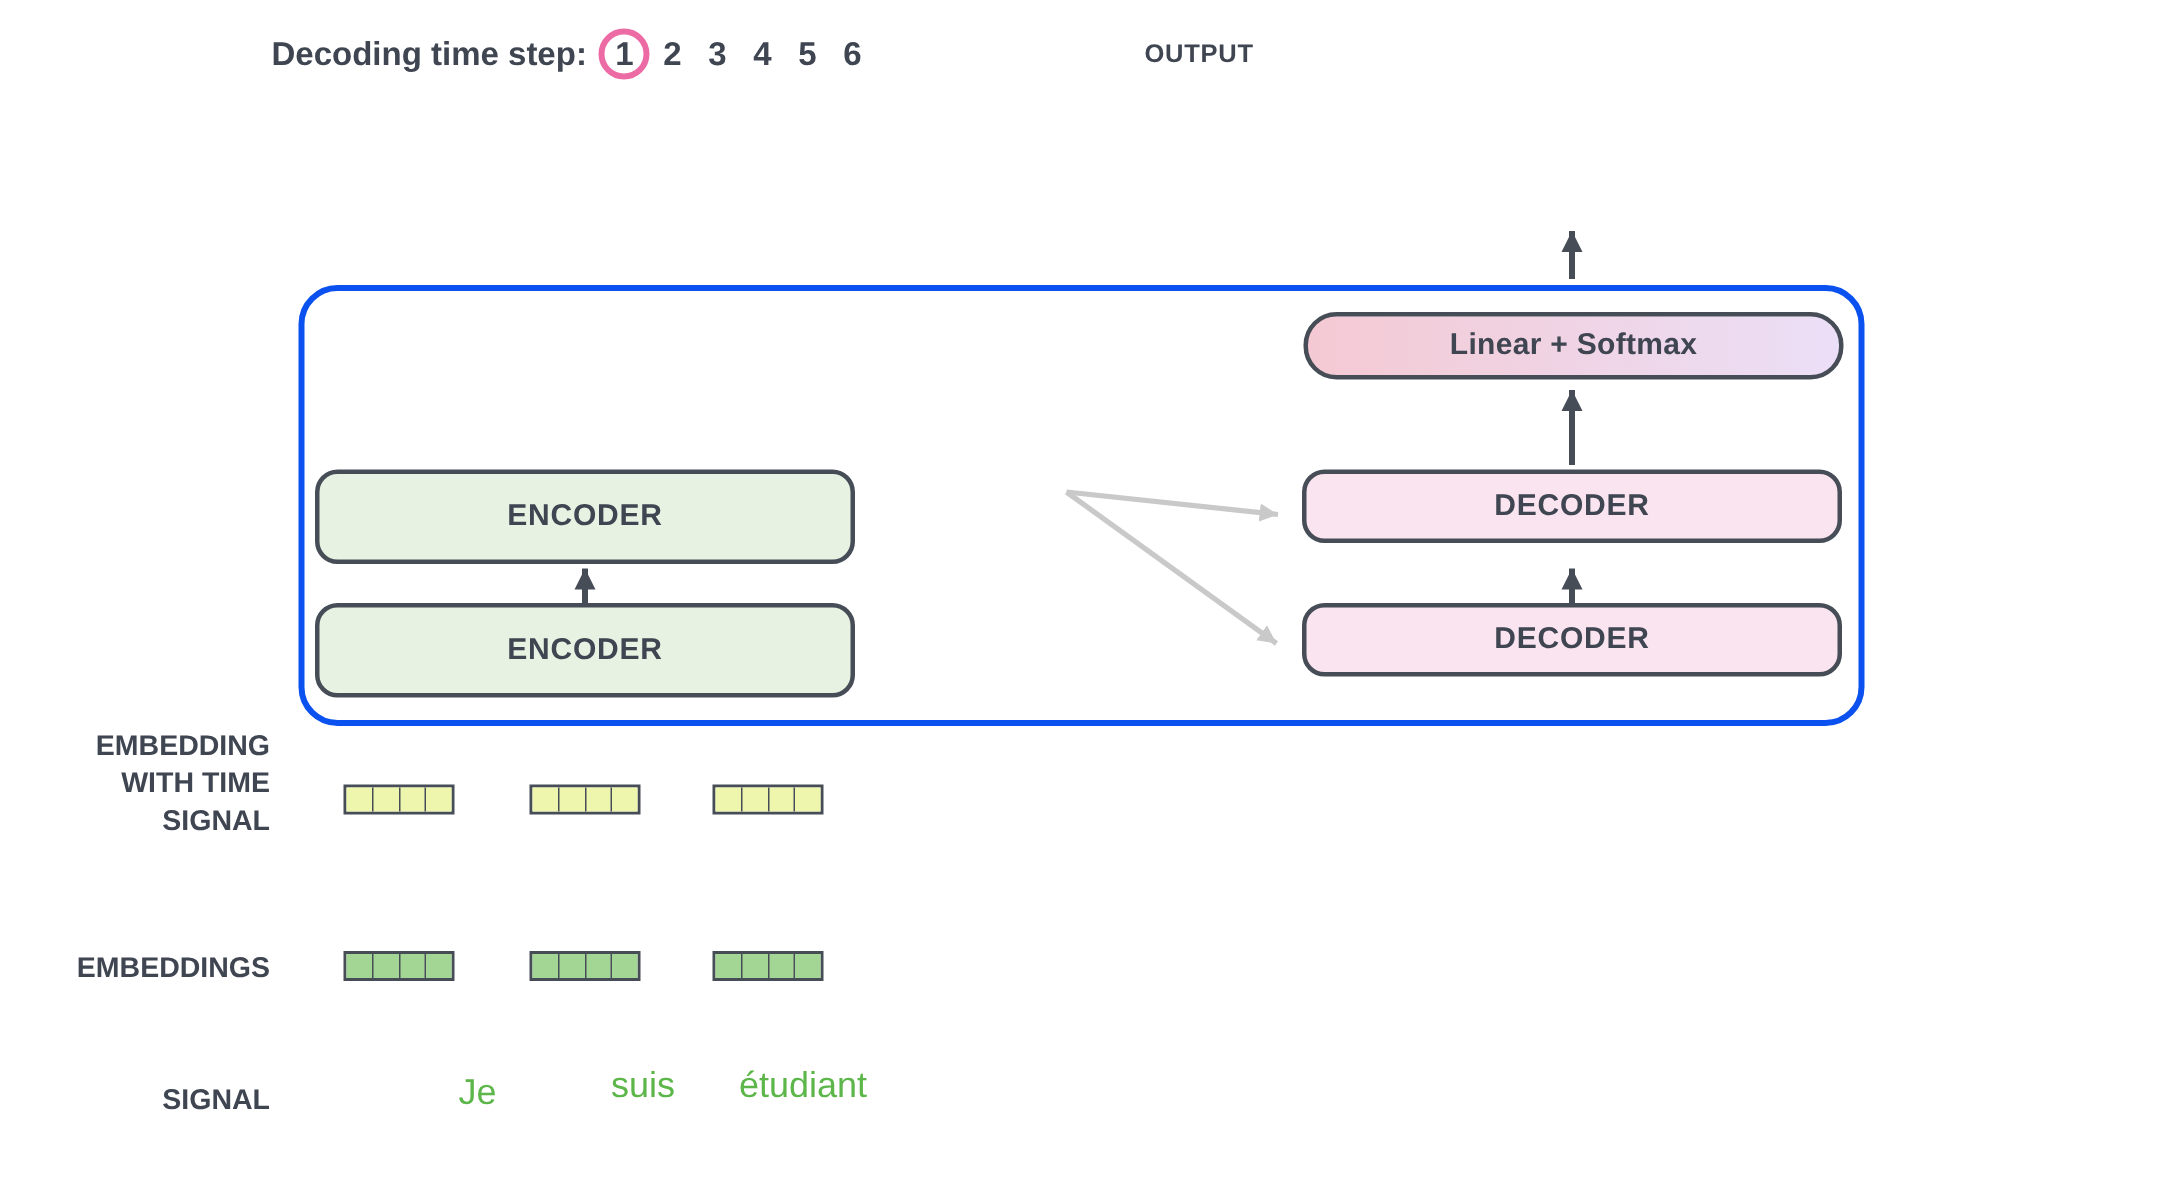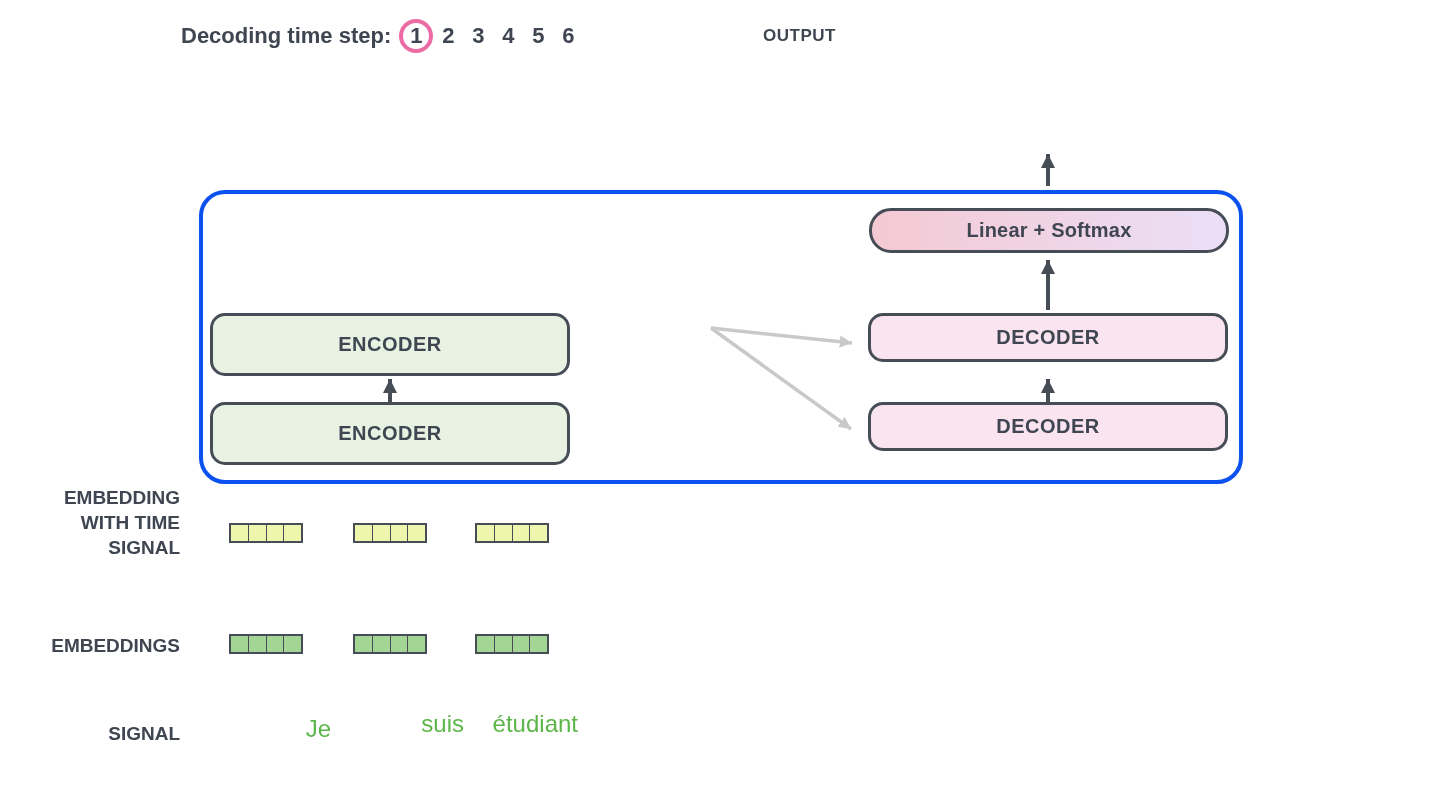--- a/index.html
+++ b/index.html
@@ -89,21 +89,21 @@
   .g1 { left: 229px; }
   .g2 { left: 353px; }
   .g3 { left: 475px; }
 
   
   .input-word {
     position: absolute; width: 130px; text-align: right;
     font-size: 24px; color: var(--input_green);
   }
   .word-1 { left: 201px; top: 715px; }
-  .word-2 { left: 334px; top: 710px; }
+  .word-2 { left: 320px; top: 710px; }
   .word-3 { left: 448px; top: 710px; }
 </style>
 </head>
 <body>
 
 <div class="canvas">
 
   <svg class="arrows" width="1438" height="790" viewBox="0 0 1438 790">
     <defs>
       <marker id="ah-dark" viewBox="0 0 10 10" refX="10" refY="5" markerWidth="3.5" markerHeight="4.5" orient="auto">

